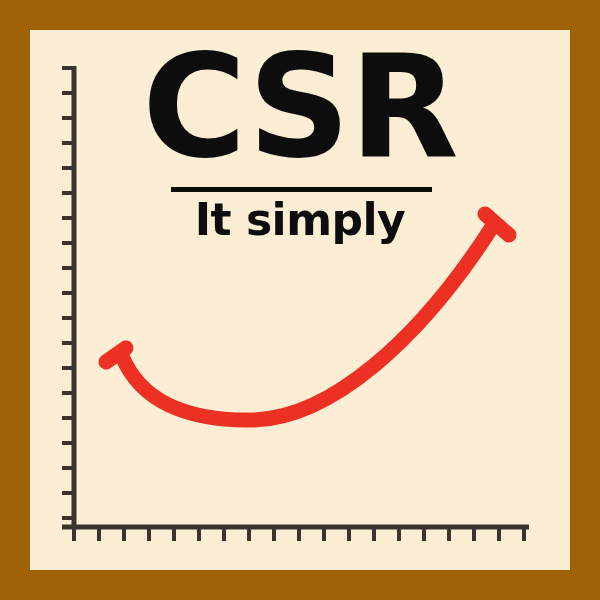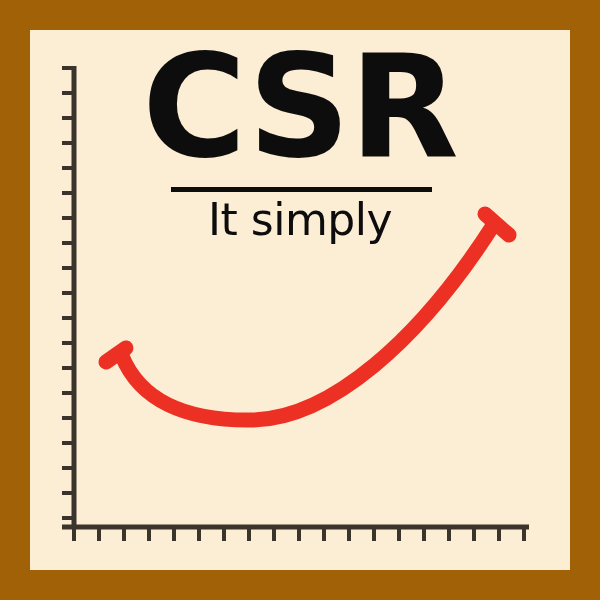--- a/index.html
+++ b/index.html
@@ -77,21 +77,21 @@
     background: #0d0d0d;
   }
 
   #tagline {
     position: absolute;
     left: 0;
     top: 197px;
     width: 600px;
     text-align: center;
     font-family: "DejaVu Sans", sans-serif;
-    font-weight: 400;
+    font-weight: 700;
     font-size: 44px;
     line-height: 46px;
     letter-spacing: -0.5px;
     color: #0d0d0d;
   }
   #tagline .tl-line { display: block; white-space: nowrap; }
   #tagline .tl-line-2 { letter-spacing: -0.8px; }
 </style>
 </head>
 <body>

